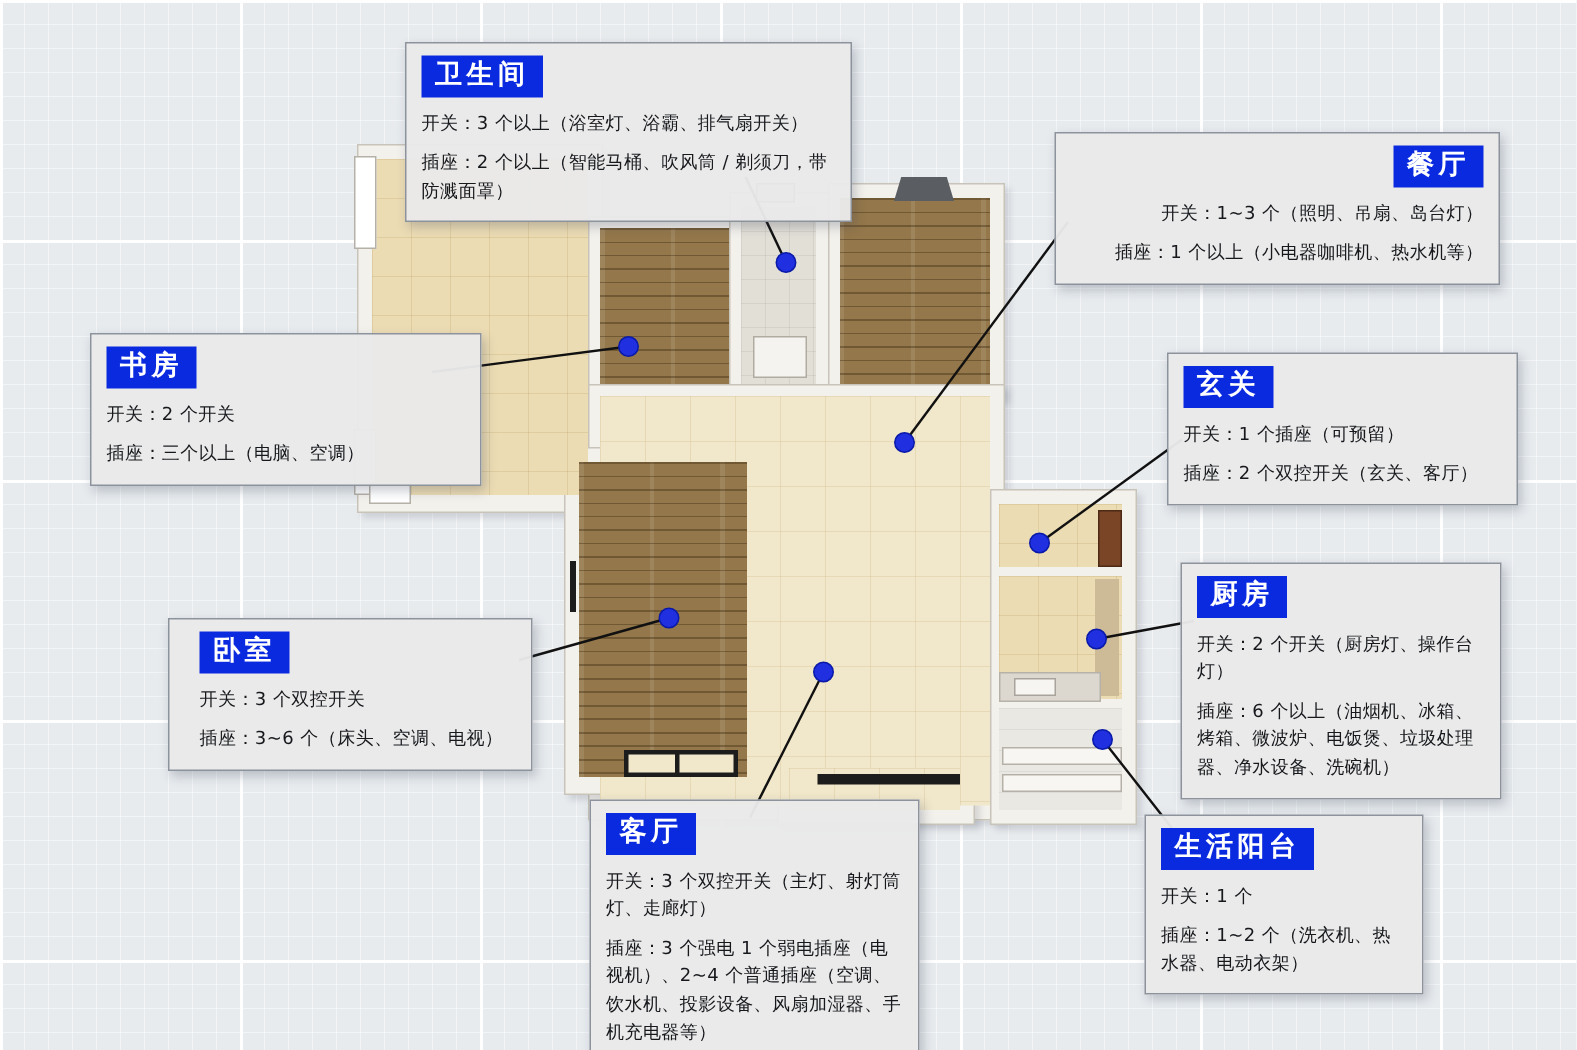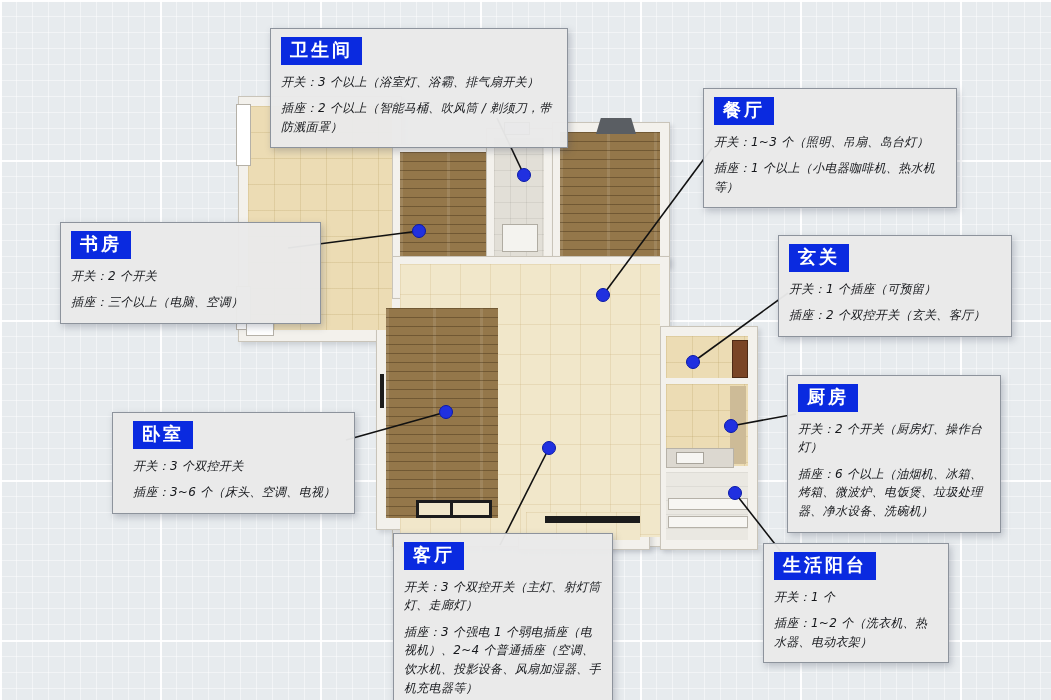--- a/index.html
+++ b/index.html
@@ -37,21 +37,21 @@
   .balcony-floor{background:#eae8e2;
     background-image:linear-gradient(rgba(0,0,0,0.05) 1px, transparent 1px);
     background-size:100% 14px;}
   .furn{position:absolute;}
   #leaders{position:absolute;left:0;top:0;z-index:4;pointer-events:none;}
   .callout{position:absolute;z-index:5;box-sizing:border-box;
     background:rgba(233,233,233,0.97);border:1px solid #8d939c;
     padding:8px 10px 11px;box-shadow:2px 3px 7px rgba(60,70,90,0.28);}
   .tab{display:inline-block;background:#0a2ae0;color:#ffffff;font-weight:bold;
     font-size:18px;line-height:1.2;padding:2px 9px 4px;letter-spacing:3px;}
-  .ln{margin:8px 0 0;font-size:12px;color:#16181c;line-height:1.55;letter-spacing:0.3px;font-style:italic;}
+  .ln{margin:8px 0 0;font-size:12px;color:#16181c;line-height:1.55;letter-spacing:0.3px;}
 </style>
 </head>
 <body>
 
 <div id="stage">
 
   <div id="floorplan">
 
     <div class="wall-block" style="left:238px;top:96px;width:162px;height:244px;"></div>
     <div class="wall-block" style="left:392px;top:144px;width:102px;height:120px;"></div>
@@ -108,21 +108,21 @@
       <circle cx="549" cy="448" r="6.5" fill="#2030e0" stroke="#0a1aa8" stroke-width="1"></circle>
       <line x1="782" y1="553" x2="735" y2="493" stroke="#111111" stroke-width="1.6"></line>
       <circle cx="735" cy="493" r="6.5" fill="#2030e0" stroke="#0a1aa8" stroke-width="1"></circle>
     </svg>
 
   <div class="callout" style="left: 270px; top: 28px; width: 298px;">
     <div class="tab">卫生间</div>
     <p class="ln">开关：3 个以上（浴室灯、浴霸、排气扇开关）</p>
     <p class="ln">插座：2 个以上（智能马桶、吹风筒 / 剃须刀，带防溅面罩）</p>
   </div>
-  <div class="callout" style="left: 703px; top: 88px; width: 254px;">
+  <div class="callout" style="left: 703px; top: 88px; width: 297px; text-align: right;">
     <div class="tab">餐厅</div>
     <p class="ln">开关：1~3 个（照明、吊扇、岛台灯）</p>
     <p class="ln">插座：1 个以上（小电器咖啡机、热水机等）</p>
   </div>
   <div class="callout" style="left: 60px; top: 222px; width: 261px;">
     <div class="tab">书房</div>
     <p class="ln">开关：2 个开关</p>
     <p class="ln">插座：三个以上（电脑、空调）</p>
   </div>
   <div class="callout" style="left: 778px; top: 235px; width: 234px;">

